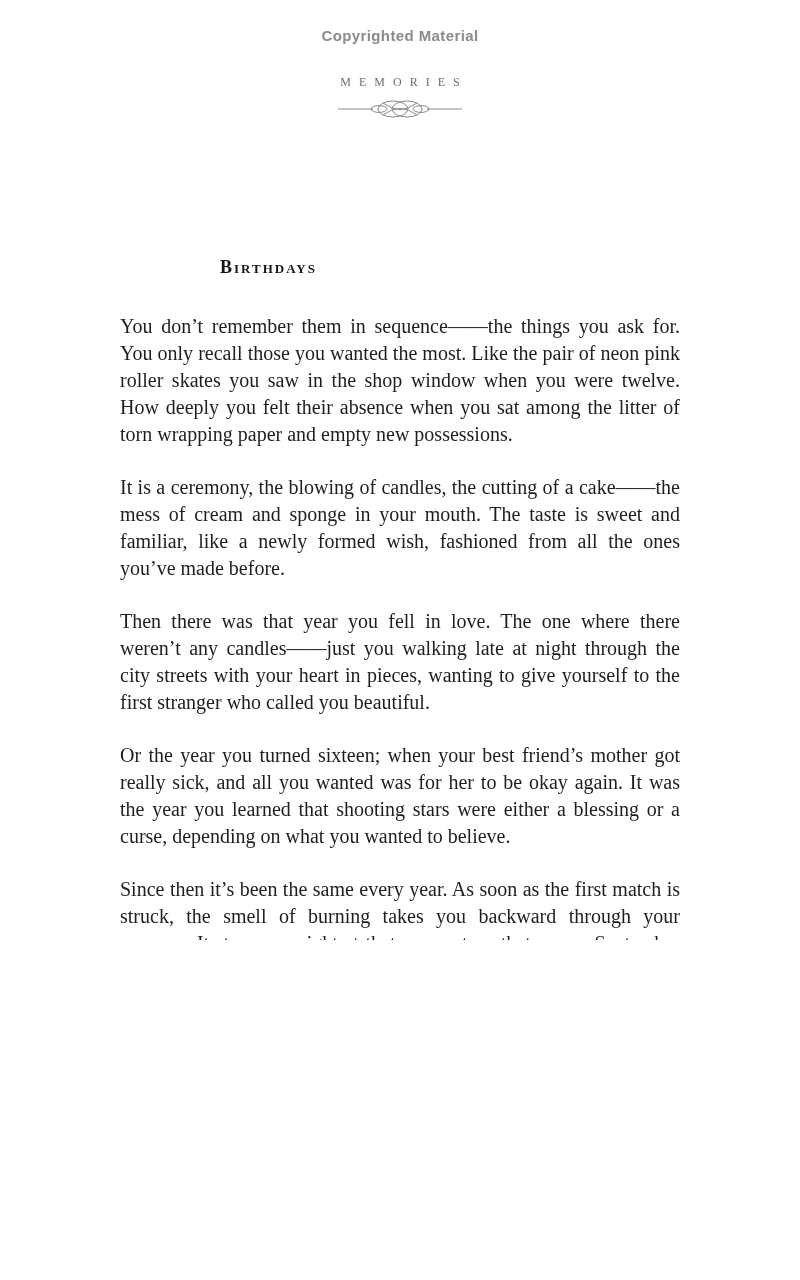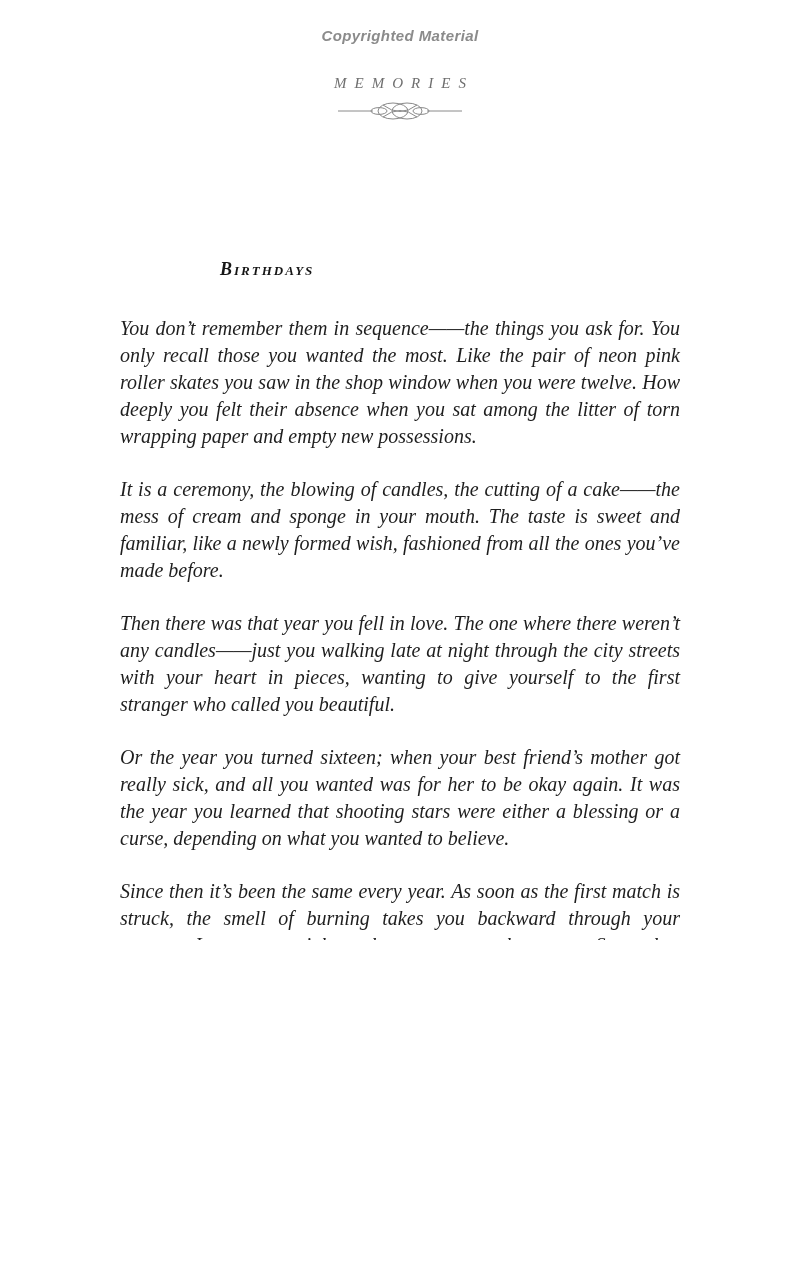--- a/index.html
+++ b/index.html
@@ -7,40 +7,39 @@
     padding: 0;
     background: #ffffff;
   }
   .page {
     position: relative;
     width: 800px;
     height: 940px;
     background: #ffffff;
     overflow: hidden;
     font-family: "Liberation Serif", serif;
-    font-style: italic;
   }
   .copyright {
     font-family: "Liberation Sans", sans-serif;
     font-weight: 700;
     font-size: 15px;
     letter-spacing: 0.4px;
     color: #8b8b8b;
     text-align: center;
   }
   .copyright-top {
     padding-top: 27px;
   }
   .book-header {
     margin-top: 31px;
     text-align: center;
   }
   .book-title {
     font-family: "Liberation Serif", serif;
-    font-size: 15px;
+    font-size: 12px;
     letter-spacing: 8px;
     text-indent: 8px;
     color: #6f6f6f;
   }
   .header-flourish {
     display: block;
     margin: 5px auto 0 auto;
   }
   .content {
     width: 560px;

